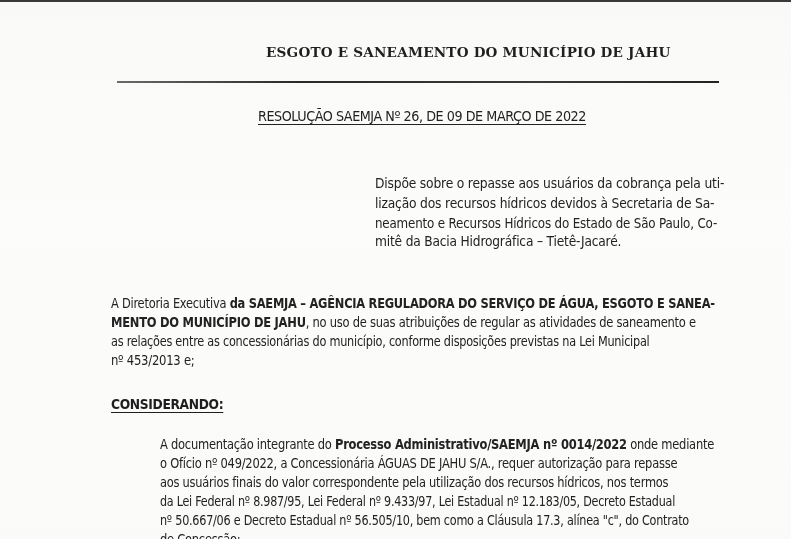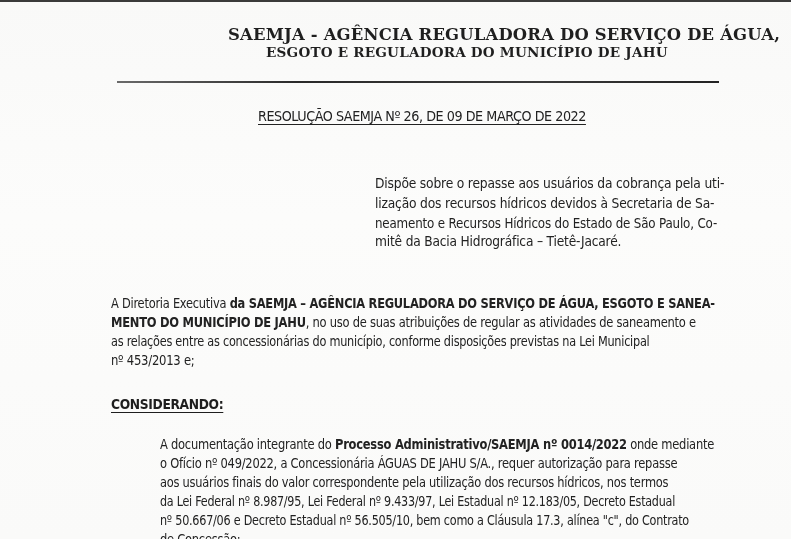--- a/index.html
+++ b/index.html
@@ -30,22 +30,21 @@
     .consid { position: absolute; left: 111px; top: 396px; font-size: 14px; font-weight: bold;
               white-space: nowrap; letter-spacing: -0.4px; transform: scaleX(0.88); transform-origin: left;
               text-decoration: underline; text-underline-offset: 3px; }
   </style>
 </head>
 <body>
 
 <div class="page">
   <div class="top-border"></div>
 
-  <div class="header-line h1">SAEMJA - AGÊNCIA REGULADORA DO SERVIÇO DE ÁGUA,</div>
-  <div class="header-line h2">ESGOTO E REGULADORA DO MUNICÍPIO DE JAHU</div>
+  <div class="header-line h2">ESGOTO E SANEAMENTO DO MUNICÍPIO DE JAHU</div>
   <div class="rule"></div>
 
   <div class="title">RESOLUÇÃO SAEMJA Nº 26, DE 09 DE MARÇO DE 2022</div>
 
   <div>
     <div class="line ementa" style="left:375px; top:175px; transform:scaleX(0.905);">Dispõe sobre o repasse aos usuários da cobrança pela uti-</div>
     <div class="line ementa" style="left:375px; top:195px; transform:scaleX(0.905);">lização dos recursos hídricos devidos à Secretaria de Sa-</div>
     <div class="line ementa" style="left:375px; top:215px; transform:scaleX(0.875);">neamento e Recursos Hídricos do Estado de São Paulo, Co-</div>
     <div class="line ementa" style="left:375px; top:233px; transform:scaleX(0.9);">mitê da Bacia Hidrográfica – Tietê-Jacaré.</div>
   </div>

